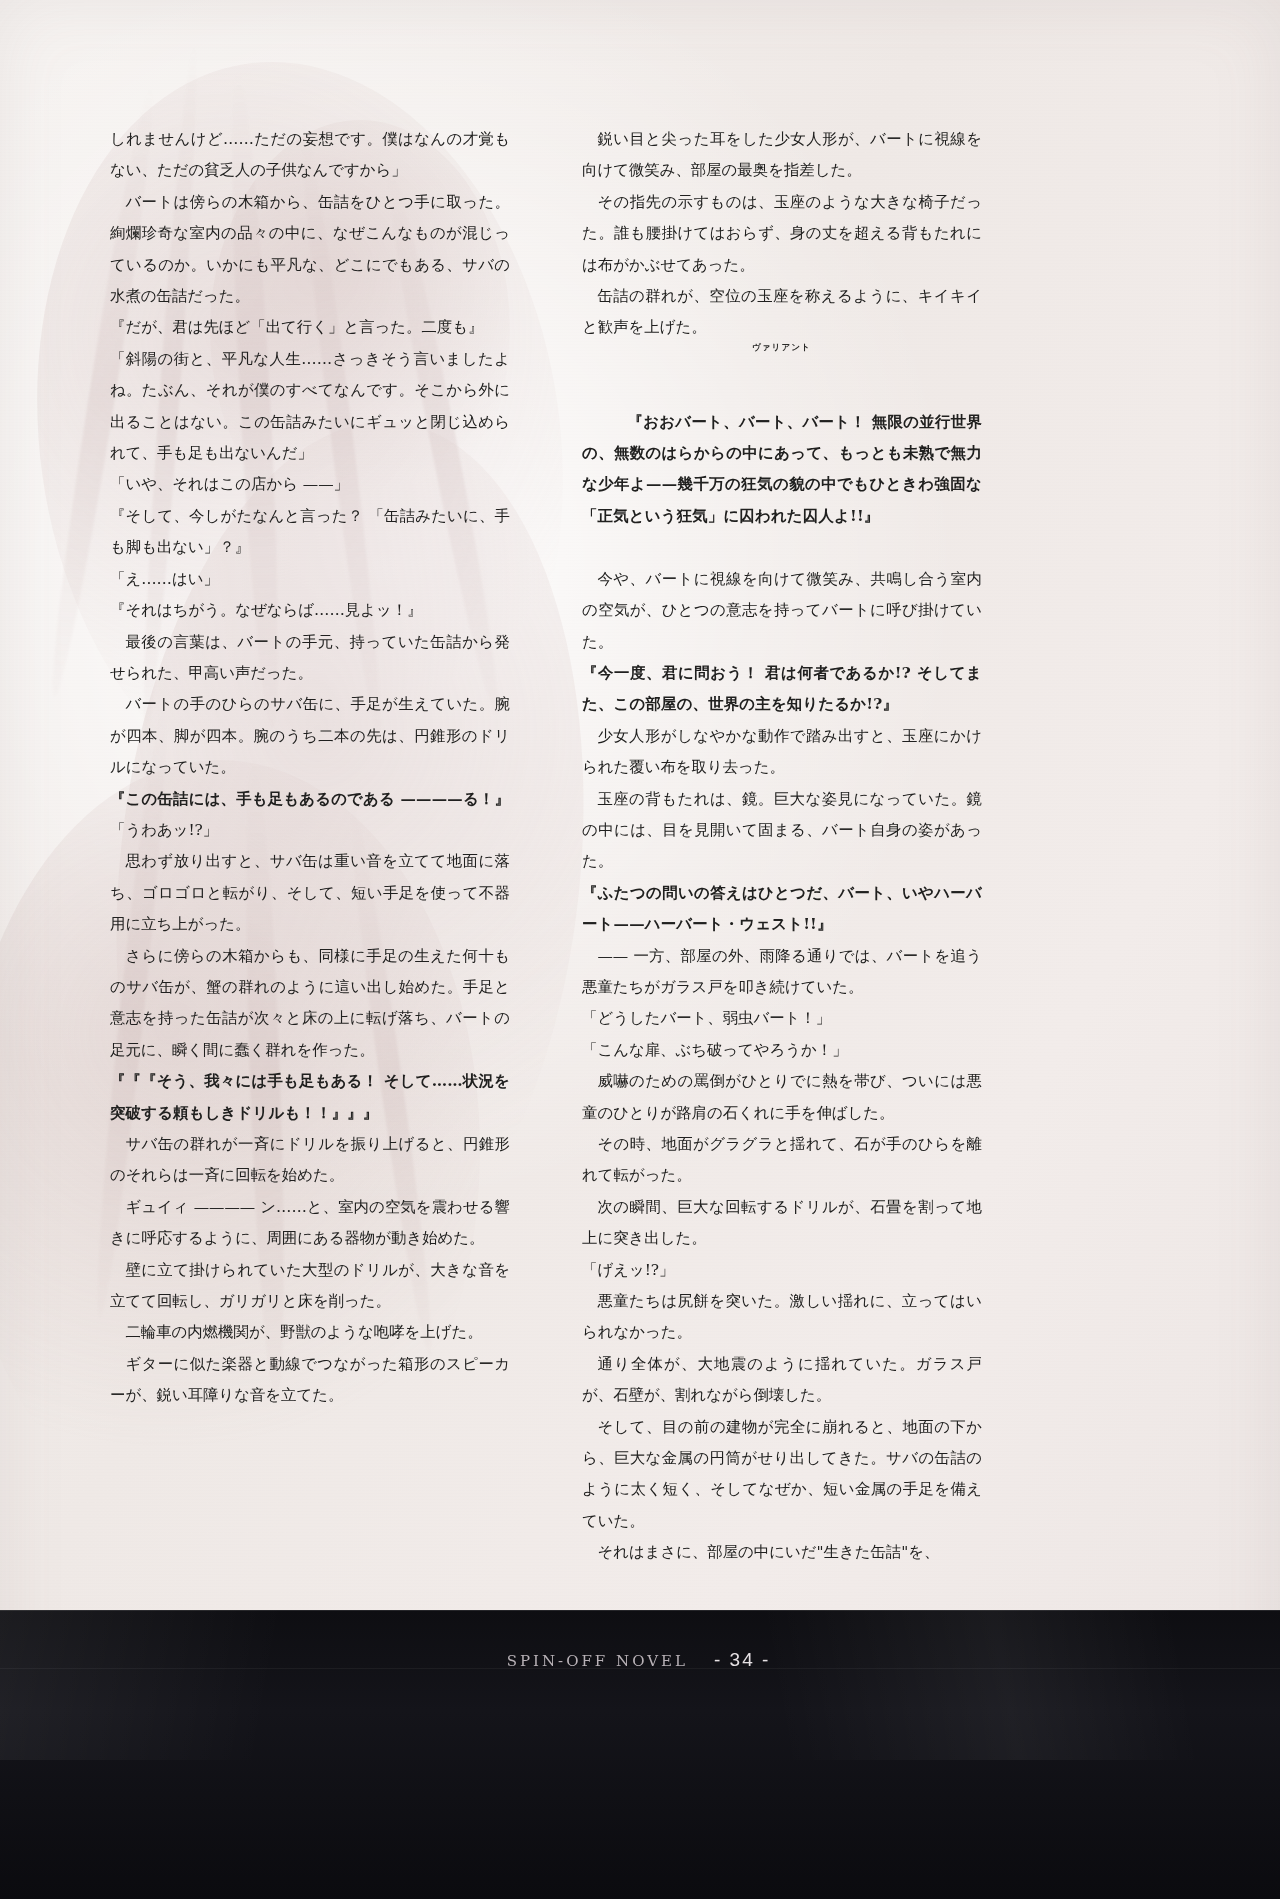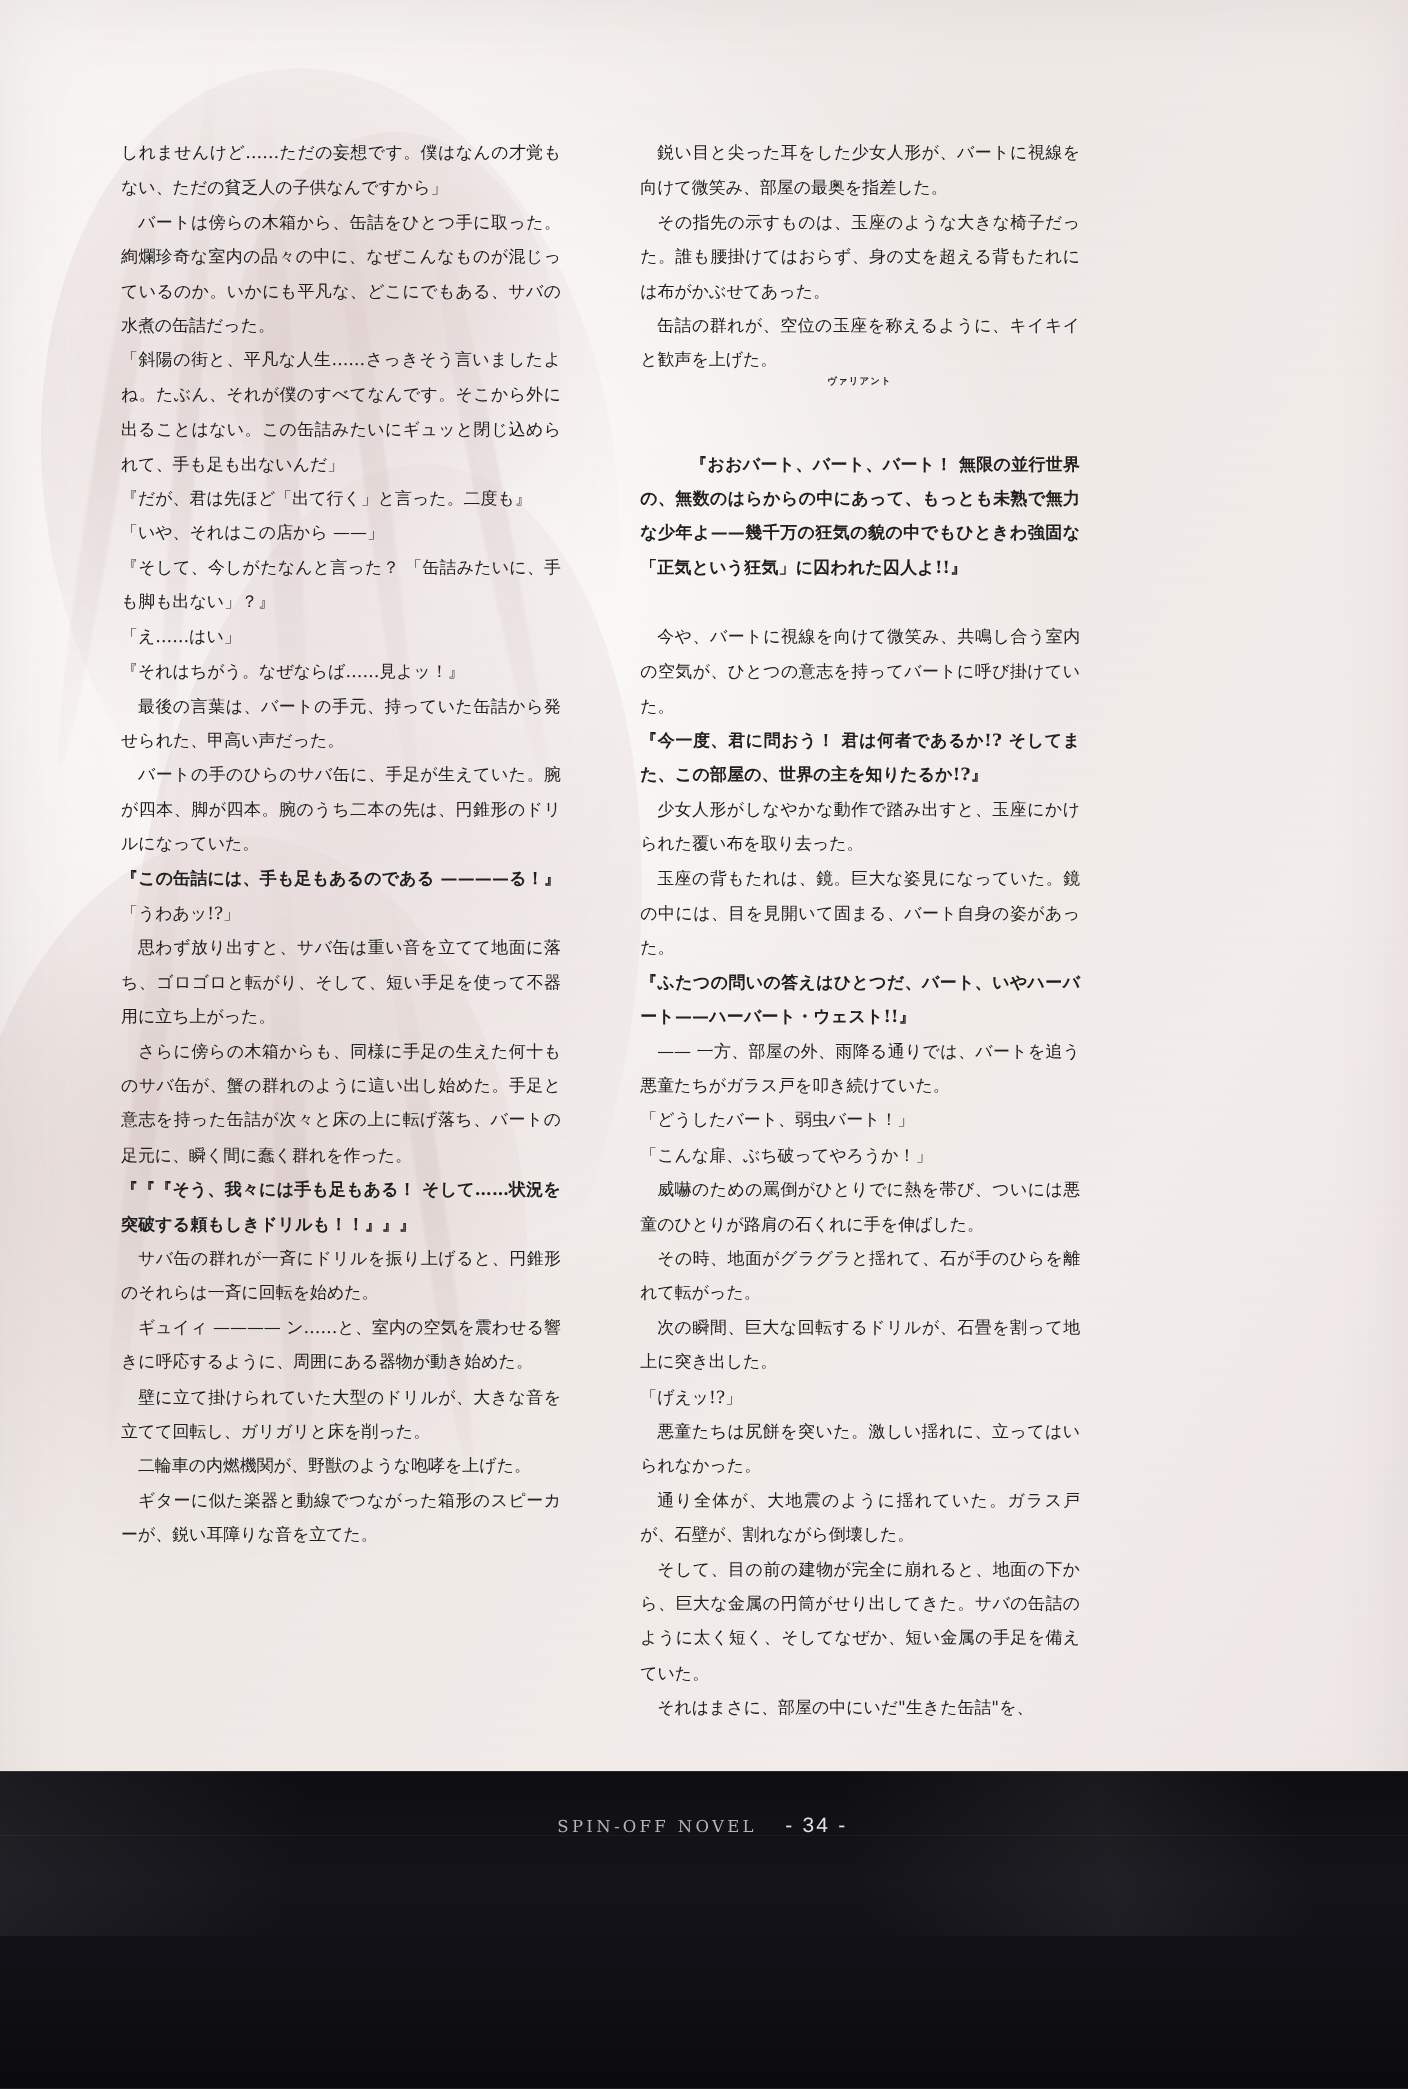--- a/index.html
+++ b/index.html
@@ -174,22 +174,22 @@
     <div class="strand" style="left:120px; top:700px; width:24px; height:620px; transform: rotate(6deg);"></div>
     <div class="strand" style="left:250px; top:760px; width:30px; height:640px; transform: rotate(-2deg);"></div>
     <div class="strand" style="left:380px; top:800px; width:22px; height:560px; transform: rotate(-8deg);"></div>
   </div>
 
   <div class="columns">
 
     <div class="col col-left">
       <p class="p">しれませんけど……ただの妄想です。僕はなんの才覚もない、ただの貧乏人の子供なんですから」</p>
       <p class="p indent">バートは傍らの木箱から、缶詰をひとつ手に取った。絢爛珍奇な室内の品々の中に、なぜこんなものが混じっているのか。いかにも平凡な、どこにでもある、サバの水煮の缶詰だった。</p>
+      <p class="p">『だが、君は先ほど「出て行く」と言った。二度も』</p>
       <p class="p">「斜陽の街と、平凡な人生……さっきそう言いましたよね。たぶん、それが僕のすべてなんです。そこから外に出ることはない。この缶詰みたいにギュッと閉じ込められて、手も足も出ないんだ」</p>
-      <p class="p">『だが、君は先ほど「出て行く」と言った。二度も』</p>
       <p class="p">「いや、それはこの店から ——」</p>
       <p class="p">『そして、今しがたなんと言った？ 「缶詰みたいに、手も脚も出ない」？』</p>
       <p class="p">「え……はい」</p>
       <p class="p">『それはちがう。なぜならば……見よッ！』</p>
       <p class="p indent">最後の言葉は、バートの手元、持っていた缶詰から発せられた、甲高い声だった。</p>
       <p class="p indent">バートの手のひらのサバ缶に、手足が生えていた。腕が四本、脚が四本。腕のうち二本の先は、円錐形のドリルになっていた。</p>
       <p class="p bold">『この缶詰には、手も足もあるのである ————る！』</p>
       <p class="p">「うわあッ!?」</p>
       <p class="p indent">思わず放り出すと、サバ缶は重い音を立てて地面に落ち、ゴロゴロと転がり、そして、短い手足を使って不器用に立ち上がった。</p>
       <p class="p indent">さらに傍らの木箱からも、同様に手足の生えた何十ものサバ缶が、蟹の群れのように這い出し始めた。手足と意志を持った缶詰が次々と床の上に転げ落ち、バートの足元に、瞬く間に蠢く群れを作った。</p>

